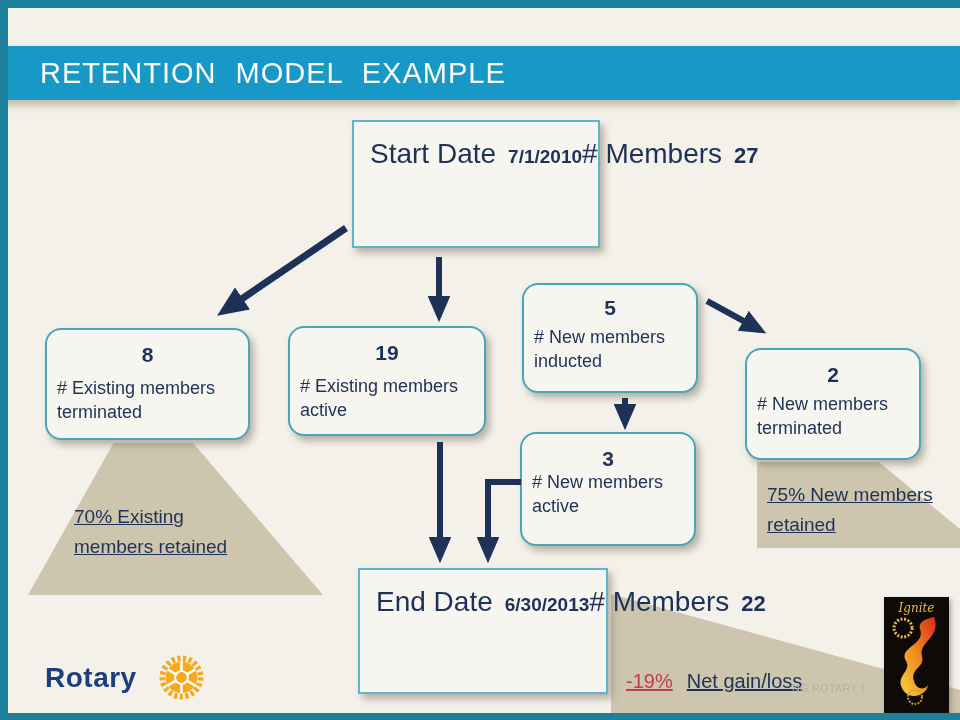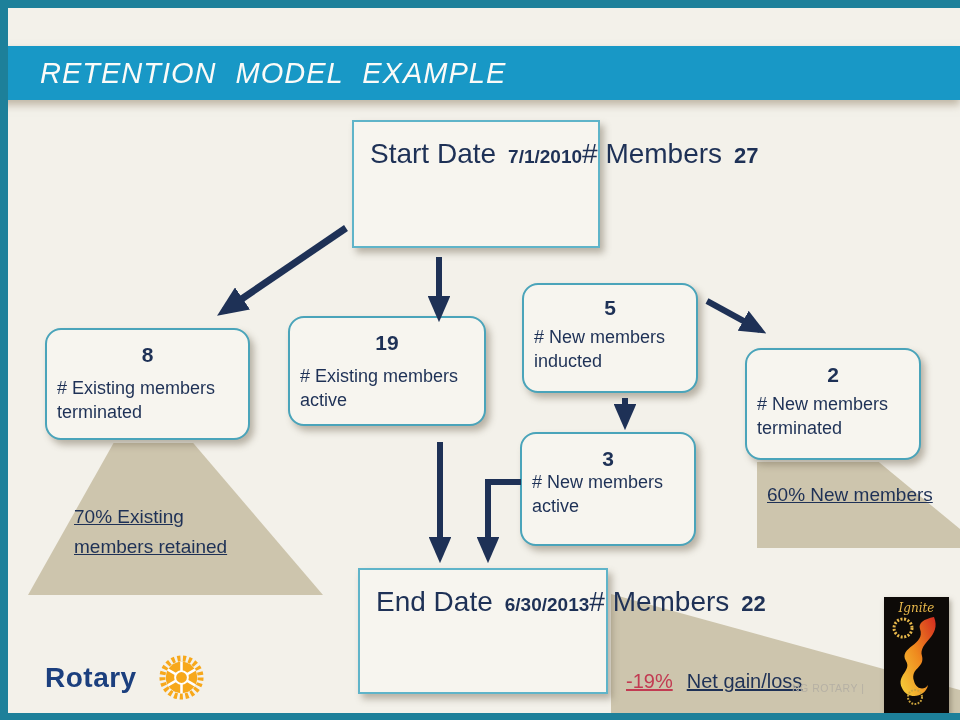--- a/index.html
+++ b/index.html
@@ -7,21 +7,21 @@
        background:#f3f1ea;font-family:"Liberation Sans",sans-serif;}
   
   .edge{position:absolute;background:#1d809a;z-index:6;}
   #edge-top{left:0;top:0;width:960px;height:8px;}
   #edge-left{left:0;top:0;width:8px;height:720px;}
   #edge-bottom{left:0;top:713px;width:960px;height:7px;}
   
   #header-bar{position:absolute;left:0;top:46px;width:960px;height:54px;
       background:#1898c6;z-index:5;box-shadow:0 5px 8px rgba(150,135,110,.55);}
   #header-bar .title{color:#fbfbf8;font-size:29px;line-height:54px;padding-left:40px;
-      letter-spacing:1px;word-spacing:10px;font-style:italic;}
+      letter-spacing:1px;word-spacing:10px;}
   
   .beige{position:absolute;background:#cdc5ad;z-index:1;}
   #tri-left{left:28px;top:443px;width:295px;height:152px;
       clip-path:polygon(29% 0%,56% 0%,100% 100%,0% 100%);}
   #shape-right{left:757px;top:462px;width:203px;height:86px;
       clip-path:polygon(0 0,60% 0,100% 78%,100% 100%,0 100%);}
   #shape-bottom{left:611px;top:594px;width:349px;height:120px;
       clip-path:polygon(0 0,100% 80%,100% 100%,0 100%);}
   
   .box{position:absolute;background:#f7f5ef;border:2px solid #4aa4ba;color:#1e3156;
@@ -91,21 +91,21 @@
     <span># Members</span>
     <span class="bigsub" style="font-size:22px;">27</span>
   </div>
 </div>
 
 <div class="box rbox" style="left:45px;top:328px;width:205px;height:112px;">
   <div class="num">8</div>
   <div class="lbl"># Existing members terminated</div>
 </div>
 
-<div class="box rbox" style="left:288px;top:316px;width:198px;height:110px;">
+<div class="box rbox" style="left:288px;top:326px;width:198px;height:110px;">
   <div class="num">19</div>
   <div class="lbl"># Existing members active</div>
 </div>
 
 <div class="box rbox" style="left:522px;top:283px;width:176px;height:110px;">
   <div class="num" style="margin-top:11px;">5</div>
   <div class="lbl" style="margin-top:6px;"># New members inducted</div>
 </div>
 
 <div class="box rbox" style="left:745px;top:348px;width:176px;height:112px;">
@@ -128,21 +128,22 @@
     <span class="bigsub" style="font-size:22px;">22</span>
   </div>
 </div>
 
 <div class="callout" style="left:74px;top:502px;">
   <span style="display:block;">70% Existing</span>
   <span style="display:block;">members retained</span>
 </div>
 
 <div class="callout" style="left:767px;top:480px;">
-  <span style="display:block;">60% New members</span>
+  <span style="display:block;">75% New members</span>
+  <span style="display:block;">retained</span>
 </div>
 
 <div class="callout" id="net-callout" style="left:626px;top:668px;">
   <span class="netv">-19%</span><span class="netl">Net gain/loss</span>
 </div>
 
 <div id="watermark">NG ROTARY |</div>
 
 <div id="rotary-logo">
   <span class="word">Rotary</span>

